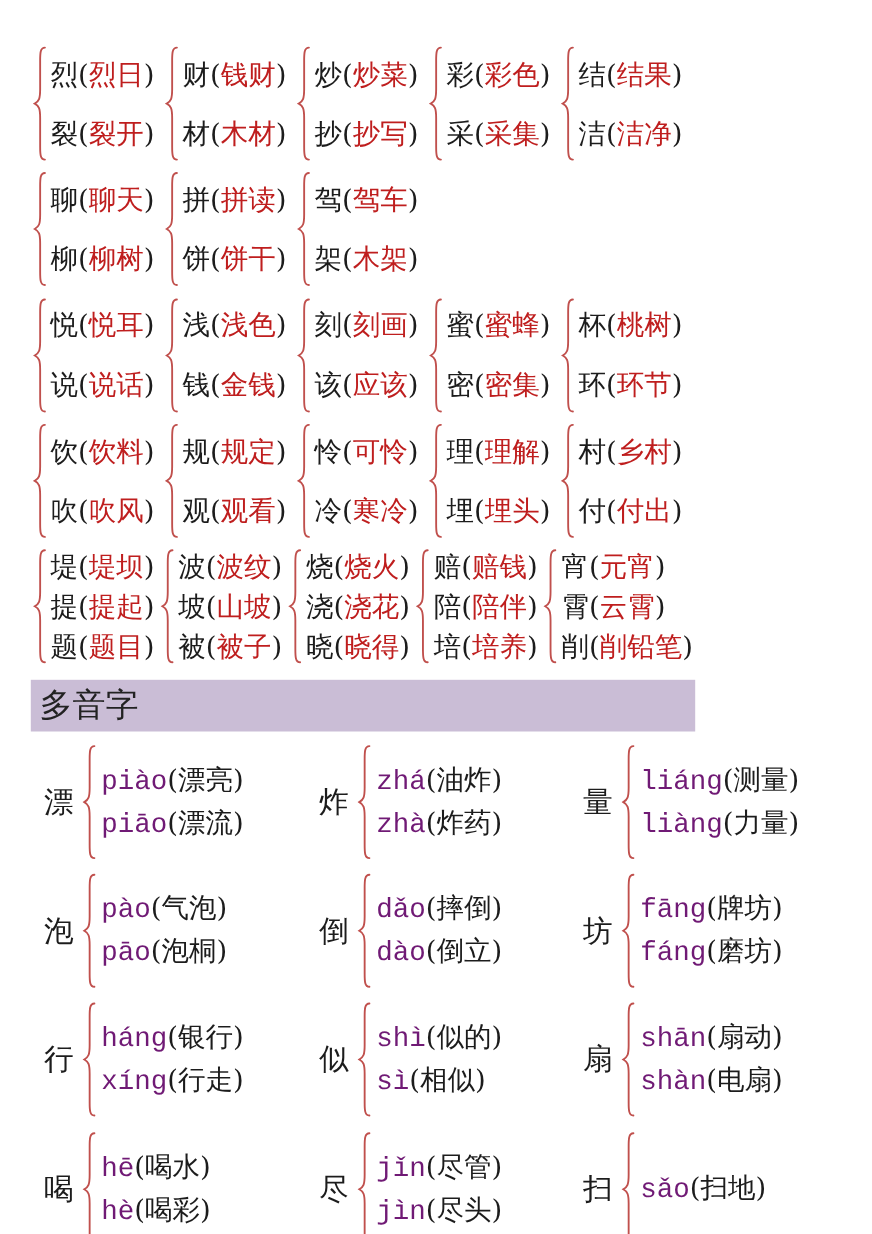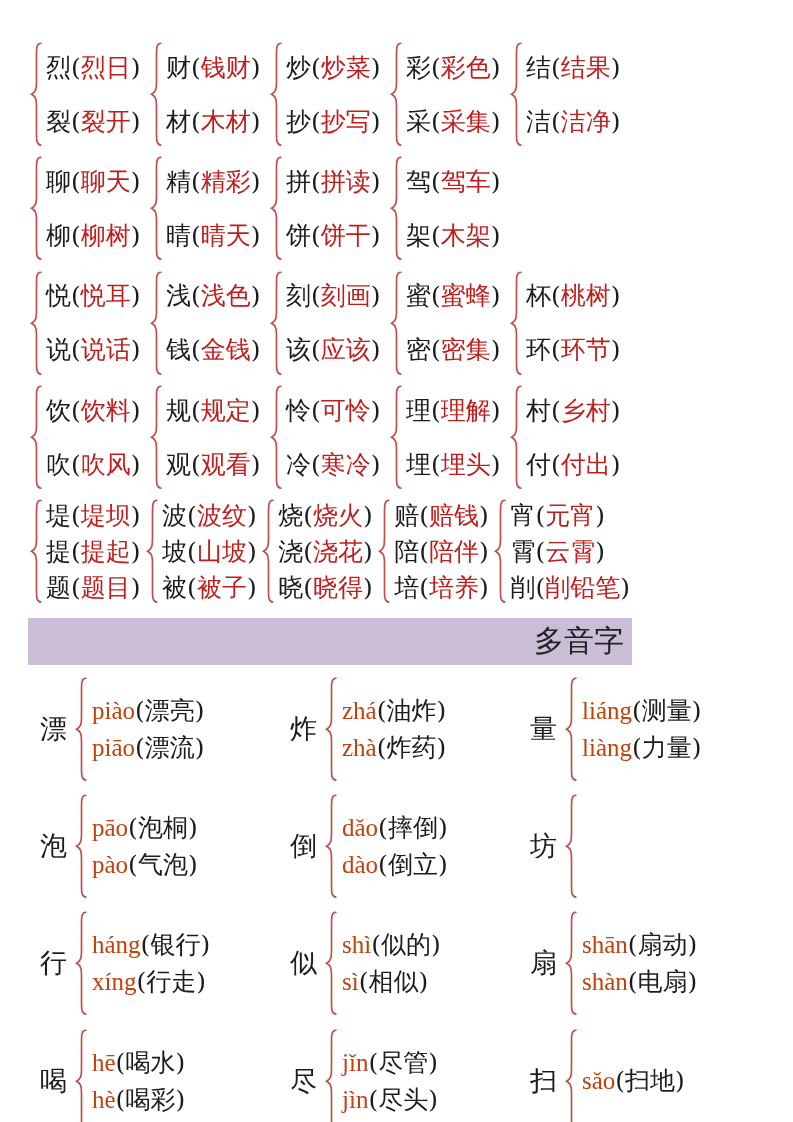--- a/index.html
+++ b/index.html
@@ -12,31 +12,31 @@
   .sim-group{display:flex;align-items:stretch;}
   .brace{flex:0 0 13px;display:flex;}
   .brace svg{width:13px;height:100%;}
   .lines{display:flex;flex-direction:column;justify-content:space-around;margin-left:3px;}
   .sim-line{font-size:25px;line-height:35px;white-space:nowrap;}
   .sim-row.triple .sim-line{line-height:33px;}
   .red{color:#bf1e1e;}
   .blk{color:#1c1c1c;}
 
   
-  .bar{margin:0 28px;padding:3px 8px;font-size:30px;color:#222;text-align:right;}
+  .bar{margin:0 28px;padding:3px 8px;font-size:30px;color:#222;}
   .bar.purple{background:#cabdd6;}
 
   
   .poly-section{padding:10px 30px 0 30px;}
   .poly-row{display:grid;grid-template-columns:250px 240px auto;padding-left:10px;margin-bottom:9px;}
   .poly-group{display:flex;align-items:center;}
   .base-char{font-size:27px;margin-right:8px;}
   .poly-lines{display:flex;flex-direction:column;margin-left:4px;}
   .poly-line{font-size:25px;line-height:37px;white-space:nowrap;}
-  .pinyin{font-family:Liberation Serif, serif;color:#c2410c;}
+  .pinyin{font-family:Liberation Mono, monospace;color:#701a75;}
 </style>
 </head>
 <body>
 
 <div class="page">
 
   <section class="sim-section" id="sim-section">
       <div class="sim-row">
         <div class="sim-group">
           <span class="brace">
@@ -106,31 +106,20 @@
             <div class="sim-line"><span class="blk">柳</span><span class="blk">(</span><span class="red">柳树</span><span class="blk">)</span></div>
           </div>
         </div>
         <div class="sim-group">
           <span class="brace">
             <svg viewBox="0 0 12 100" preserveAspectRatio="none">
               <path d="M10 3 C6 3 6 8 6 14 L6 38 C6 46 5 48 1.5 50 C5 52 6 54 6 62 L6 86 C6 92 6 97 10 97" fill="none" stroke="#c0504d" stroke-width="1.7" vector-effect="non-scaling-stroke" stroke-linecap="round"></path>
             </svg>
           </span>
           <div class="lines">
-            <div class="sim-line"><span class="blk">精</span><span class="blk">(</span><span class="red">精彩</span><span class="blk">)</span></div>
-            <div class="sim-line"><span class="blk">晴</span><span class="blk">(</span><span class="red">晴天</span><span class="blk">)</span></div>
-          </div>
-        </div>
-        <div class="sim-group">
-          <span class="brace">
-            <svg viewBox="0 0 12 100" preserveAspectRatio="none">
-              <path d="M10 3 C6 3 6 8 6 14 L6 38 C6 46 5 48 1.5 50 C5 52 6 54 6 62 L6 86 C6 92 6 97 10 97" fill="none" stroke="#c0504d" stroke-width="1.7" vector-effect="non-scaling-stroke" stroke-linecap="round"></path>
-            </svg>
-          </span>
-          <div class="lines">
             <div class="sim-line"><span class="blk">拼</span><span class="blk">(</span><span class="red">拼读</span><span class="blk">)</span></div>
             <div class="sim-line"><span class="blk">饼</span><span class="blk">(</span><span class="red">饼干</span><span class="blk">)</span></div>
           </div>
         </div>
         <div class="sim-group">
           <span class="brace">
             <svg viewBox="0 0 12 100" preserveAspectRatio="none">
               <path d="M10 3 C6 3 6 8 6 14 L6 38 C6 46 5 48 1.5 50 C5 52 6 54 6 62 L6 86 C6 92 6 97 10 97" fill="none" stroke="#c0504d" stroke-width="1.7" vector-effect="non-scaling-stroke" stroke-linecap="round"></path>
             </svg>
           </span>
@@ -363,22 +352,22 @@
       </div>
       <div class="poly-row">
         <div class="poly-group">
           <span class="base-char blk">泡</span>
           <span class="brace">
             <svg viewBox="0 0 12 100" preserveAspectRatio="none">
               <path d="M10 3 C6 3 6 8 6 14 L6 38 C6 46 5 48 1.5 50 C5 52 6 54 6 62 L6 86 C6 92 6 97 10 97" fill="none" stroke="#c0504d" stroke-width="1.7" vector-effect="non-scaling-stroke" stroke-linecap="round"></path>
             </svg>
           </span>
           <div class="poly-lines">
+            <div class="poly-line"><span class="pinyin">pào</span><span class="blk">(</span><span class="blk">气泡</span><span class="blk">)</span></div>
             <div class="poly-line"><span class="pinyin">pāo</span><span class="blk">(</span><span class="blk">泡桐</span><span class="blk">)</span></div>
-            <div class="poly-line"><span class="pinyin">pào</span><span class="blk">(</span><span class="blk">气泡</span><span class="blk">)</span></div>
           </div>
         </div>
         <div class="poly-group">
           <span class="base-char blk">倒</span>
           <span class="brace">
             <svg viewBox="0 0 12 100" preserveAspectRatio="none">
               <path d="M10 3 C6 3 6 8 6 14 L6 38 C6 46 5 48 1.5 50 C5 52 6 54 6 62 L6 86 C6 92 6 97 10 97" fill="none" stroke="#c0504d" stroke-width="1.7" vector-effect="non-scaling-stroke" stroke-linecap="round"></path>
             </svg>
           </span>
           <div class="poly-lines">
@@ -386,20 +375,24 @@
             <div class="poly-line"><span class="pinyin">dào</span><span class="blk">(</span><span class="blk">倒立</span><span class="blk">)</span></div>
           </div>
         </div>
         <div class="poly-group">
           <span class="base-char blk">坊</span>
           <span class="brace">
             <svg viewBox="0 0 12 100" preserveAspectRatio="none">
               <path d="M10 3 C6 3 6 8 6 14 L6 38 C6 46 5 48 1.5 50 C5 52 6 54 6 62 L6 86 C6 92 6 97 10 97" fill="none" stroke="#c0504d" stroke-width="1.7" vector-effect="non-scaling-stroke" stroke-linecap="round"></path>
             </svg>
           </span>
+          <div class="poly-lines">
+            <div class="poly-line"><span class="pinyin">fāng</span><span class="blk">(</span><span class="blk">牌坊</span><span class="blk">)</span></div>
+            <div class="poly-line"><span class="pinyin">fáng</span><span class="blk">(</span><span class="blk">磨坊</span><span class="blk">)</span></div>
+          </div>
         </div>
       </div>
       <div class="poly-row">
         <div class="poly-group">
           <span class="base-char blk">行</span>
           <span class="brace">
             <svg viewBox="0 0 12 100" preserveAspectRatio="none">
               <path d="M10 3 C6 3 6 8 6 14 L6 38 C6 46 5 48 1.5 50 C5 52 6 54 6 62 L6 86 C6 92 6 97 10 97" fill="none" stroke="#c0504d" stroke-width="1.7" vector-effect="non-scaling-stroke" stroke-linecap="round"></path>
             </svg>
           </span>

